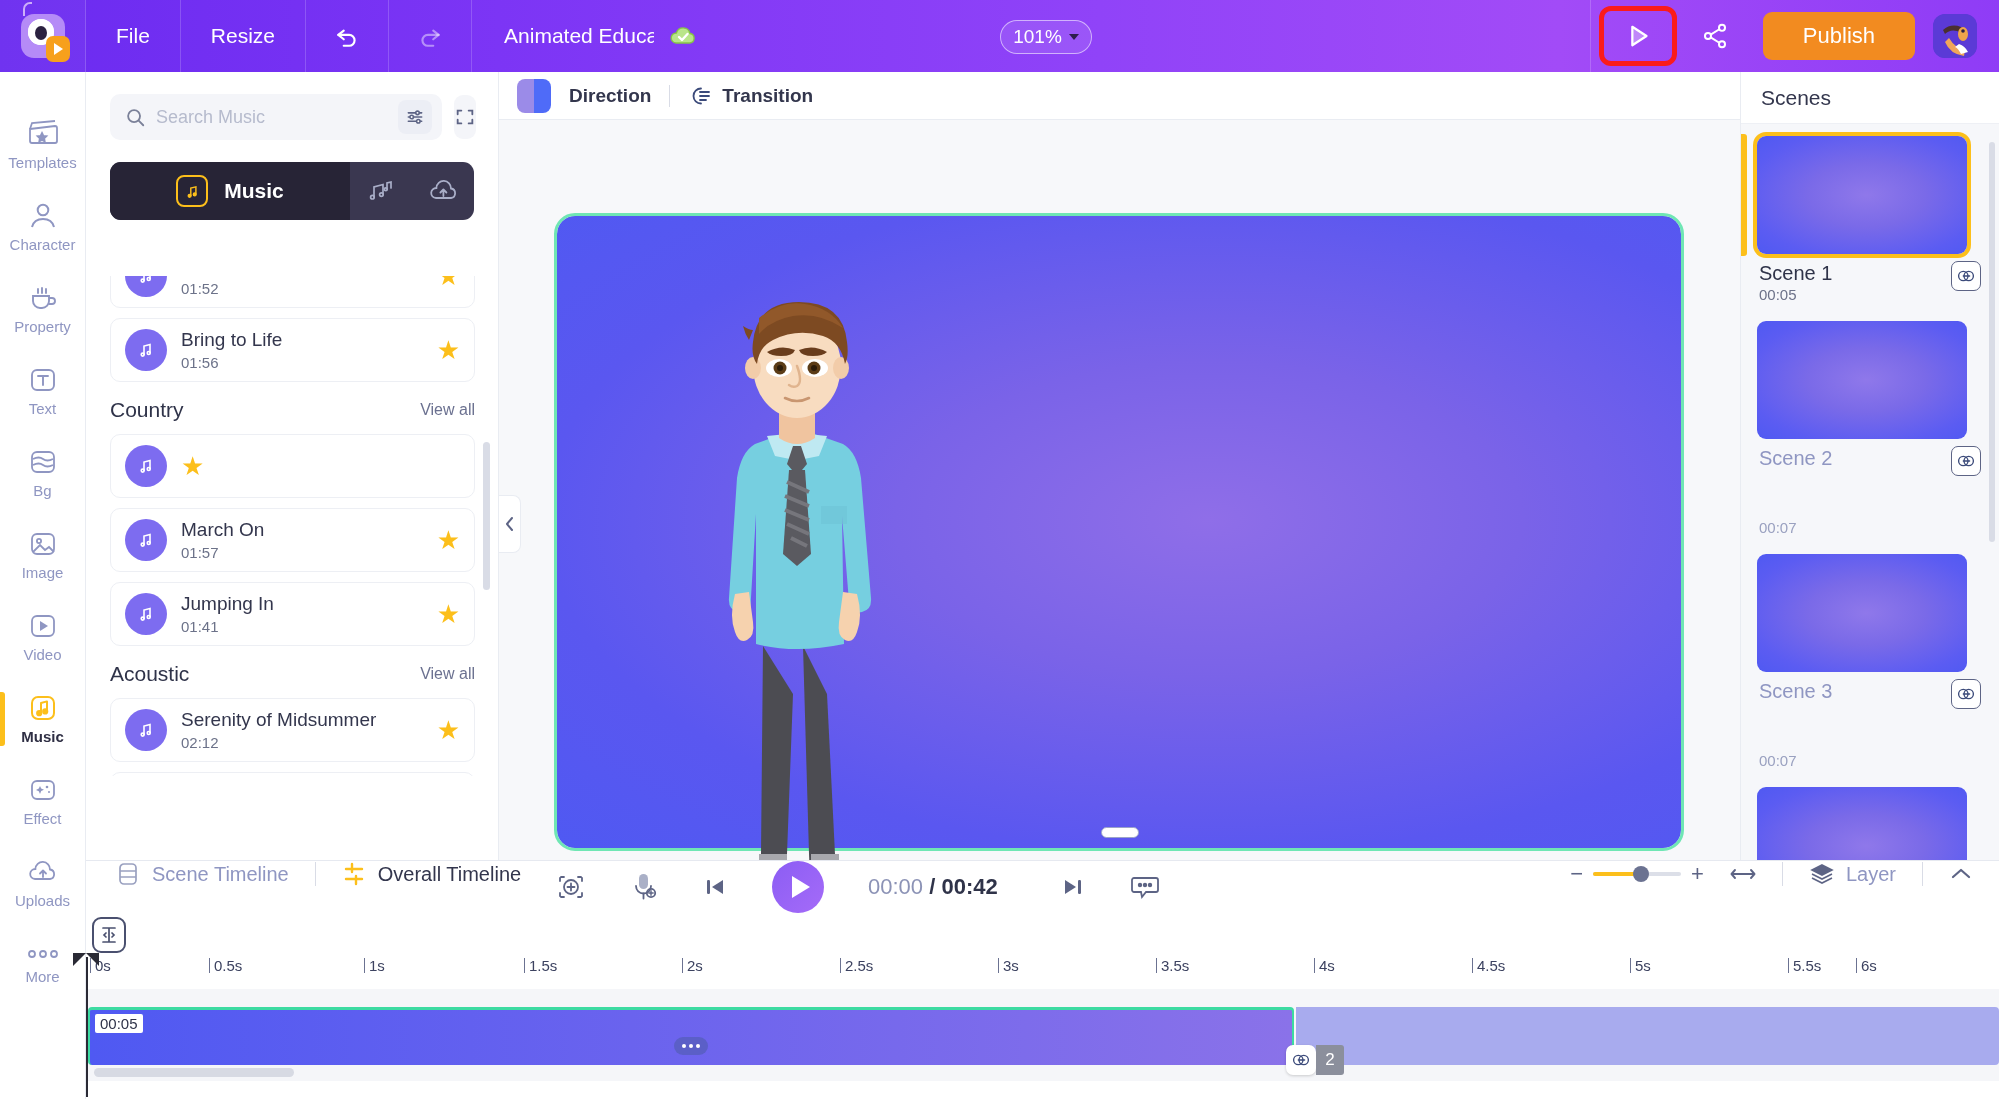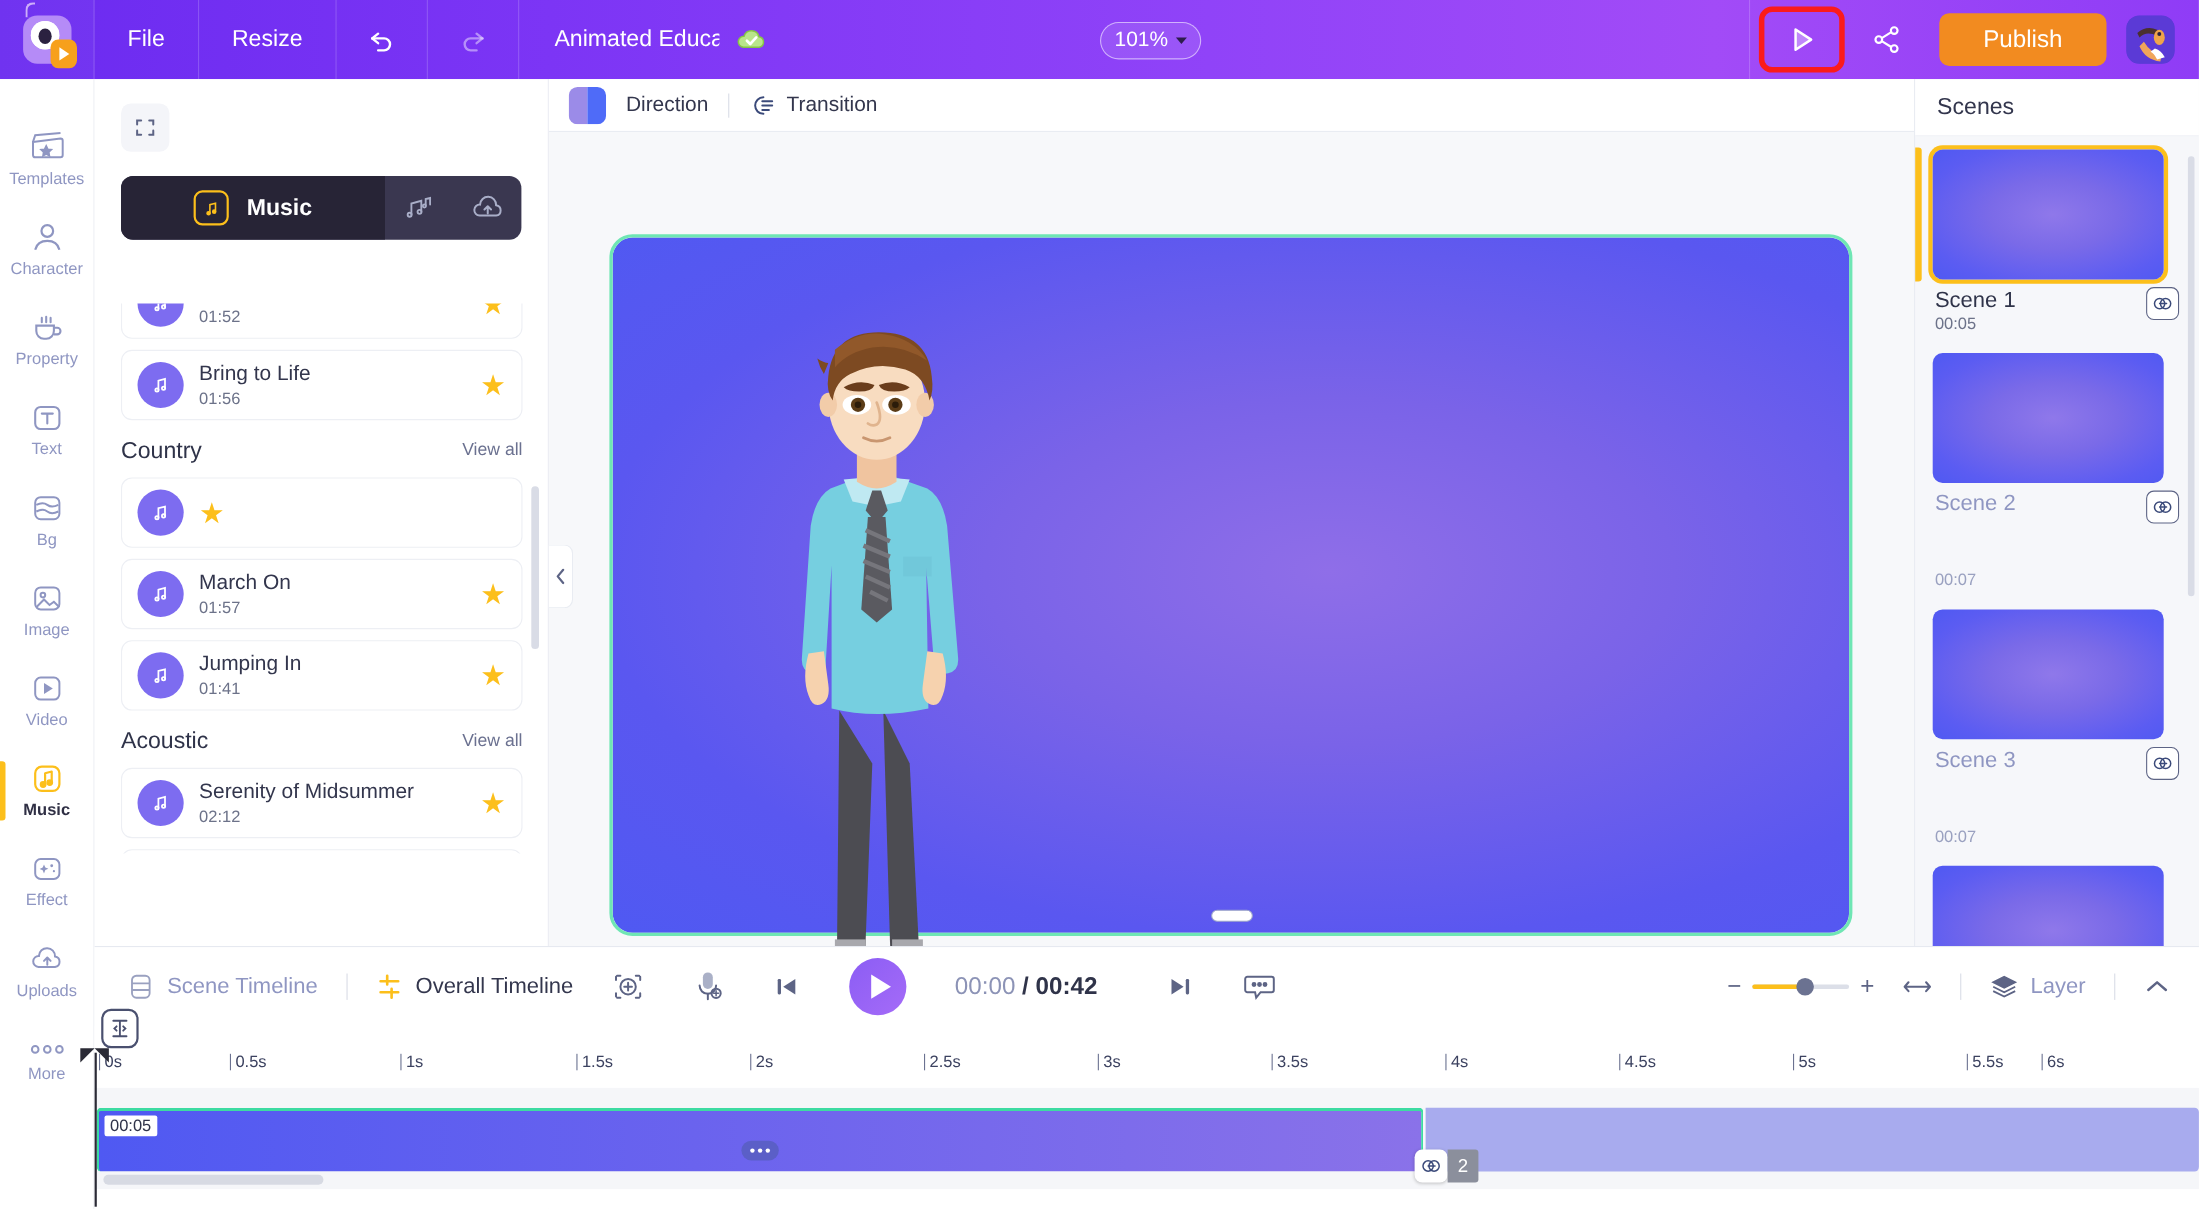--- a/index.html
+++ b/index.html
@@ -163,21 +163,21 @@
     cursor: pointer; z-index: 6; color: #5d6485; font-size: 15px;
   }
 
   
   .canvas-area {
     position: absolute; left: 499px; top: 72px; width: 1241px; height: 788px;
     background: #f7f8fa;
   }
   .canvas-toolbar {
     height: 48px; background: #fff; border-bottom: 1px solid #e9ecf2;
-    display: flex; align-items: center; padding: 0 18px; gap: 18px;
+    display: flex; align-items: center; padding: 0 18px; gap: 18px; font-weight: bold;
   }
   .dir-swatch { width: 34px; height: 34px; border-radius: 8px; overflow: hidden; display: flex; cursor: pointer; }
   .dir-swatch i { display: block; width: 50%; height: 100%; }
   .ct-item { font-size: 19px; color: #33364d; cursor: pointer; display: flex; align-items: center; gap: 10px; }
   .ct-div { width: 1px; height: 22px; background: #d9dce6; }
 
   .stage { position: relative; width: 1241px; height: 740px; display: flex; align-items: flex-start; justify-content: center; }
   .slide {
     position: absolute; left: 58px; top: 96px; width: 1124px; height: 632px;
     border-radius: 18px;
@@ -218,21 +218,21 @@
     width: 30px; height: 30px; border: 1.6px solid #5d6485; border-radius: 7px;
     display: flex; align-items: center; justify-content: center; background: #fff; cursor: pointer;
   }
   .scenes-scrollbar { position: absolute; right: 4px; top: 70px; width: 6px; height: 400px; border-radius: 3px; background: #d9dce6; }
 
   
   .timeline {
     position: absolute; left: 86px; top: 860px; width: 1913px; height: 239px;
     background: #fff; border-top: 1px solid #e6e9f0;
   }
-  .tl-controls { height: 72px; display: flex; align-items: center; position: relative; }
+  .tl-controls { height: 72px; display: flex; align-items: flex-start; position: relative; }
   .tl-left { display: flex; align-items: center; gap: 0; padding-left: 30px; }
   .tl-mode { display: flex; align-items: center; gap: 12px; font-size: 20px; cursor: pointer; }
   .tl-mode.inactive { color: #8f96c2; }
   .tl-mode.active { color: #33364d; }
   .tl-mode-div { width: 1px; height: 24px; background: #d9dce6; margin: 0 26px; }
   .tl-center { position: absolute; left: 470px; display: flex; align-items: center; gap: 44px; }
   .icon-btn { display: flex; align-items: center; justify-content: center; cursor: pointer; }
   .play-big {
     width: 52px; height: 52px; border-radius: 50%;
     background: linear-gradient(135deg, #8b5df4 0%, #a56bf8 100%);
@@ -471,20 +471,35 @@
           <circle cx="20" cy="8" r="3"></circle>
           <circle cx="31" cy="8" r="3"></circle>
       </svg>
       <span class="lbl">More</span>
     </div>
   </div>
 
   <div class="panel">
 
     <div class="search-row">
+      <div class="search-box">
+        <svg width="22" height="22" viewBox="0 0 24 24" fill="none" stroke="#7b8199" stroke-width="2">
+          <circle cx="11" cy="11" r="6.5"></circle>
+            <path d="M16 16 L21 21" stroke-linecap="round"></path>
+        </svg>
+        <input class="search-input" type="text" placeholder="Search Music" style="">
+        <div class="filter-btn">
+          <svg width="20" height="20" viewBox="0 0 24 24" fill="none" stroke="#5d6485" stroke-width="1.9">
+            <path d="M4 7 h16 M4 12 h16 M4 17 h16" stroke-linecap="round"></path>
+            <circle cx="15" cy="7" r="2.1" fill="#fff"></circle>
+              <circle cx="8" cy="12" r="2.1" fill="#fff"></circle>
+              <circle cx="16" cy="17" r="2.1" fill="#fff"></circle>
+          </svg>
+        </div>
+      </div>
       <div class="expand-btn">
         <svg width="22" height="22" viewBox="0 0 24 24" fill="none" stroke="#5d6485" stroke-width="2" stroke-linecap="round">
           <path d="M4 9 V5 h4 M20 9 V5 h-4 M4 15 v4 h4 M20 15 v4 h-4"></path>
         </svg>
       </div>
     </div>
 
     <div class="tabs">
       <div class="tab-music">
         <span class="tab-note-ico">

